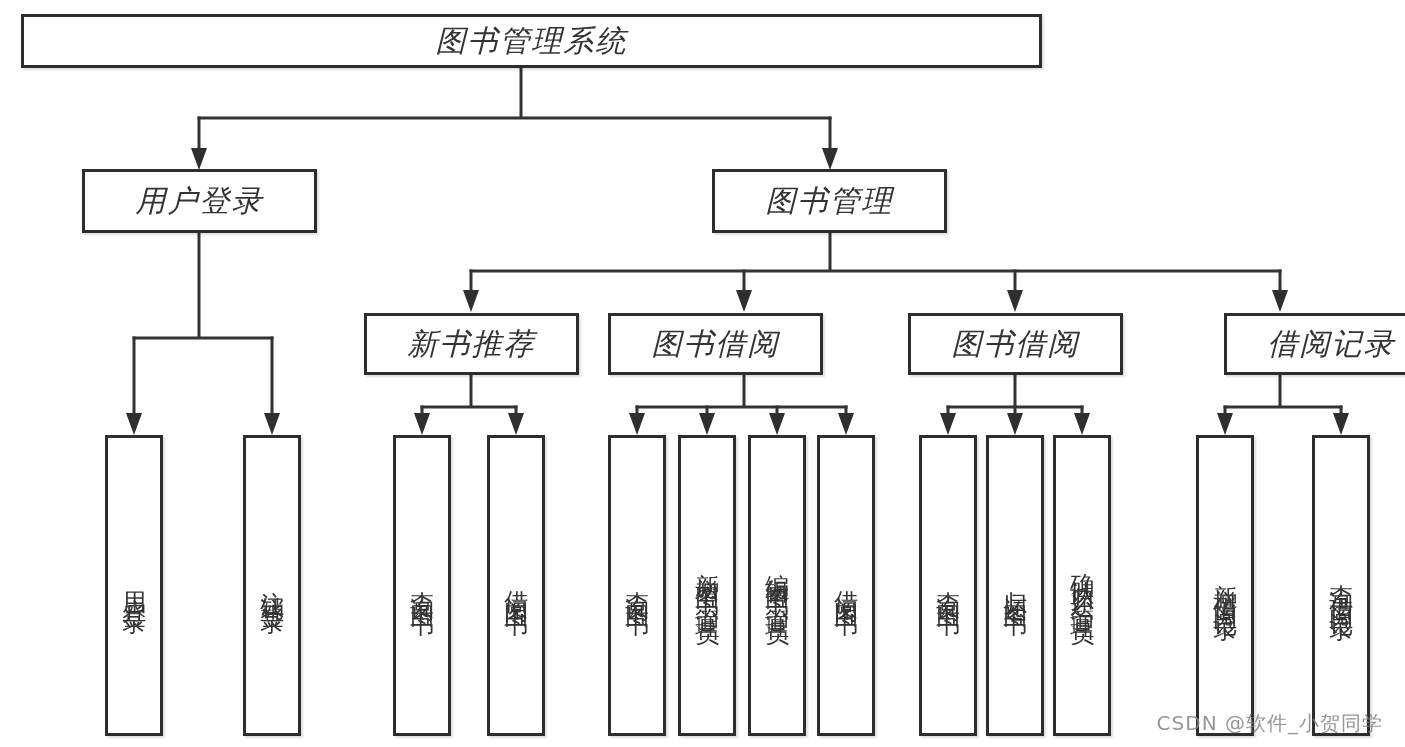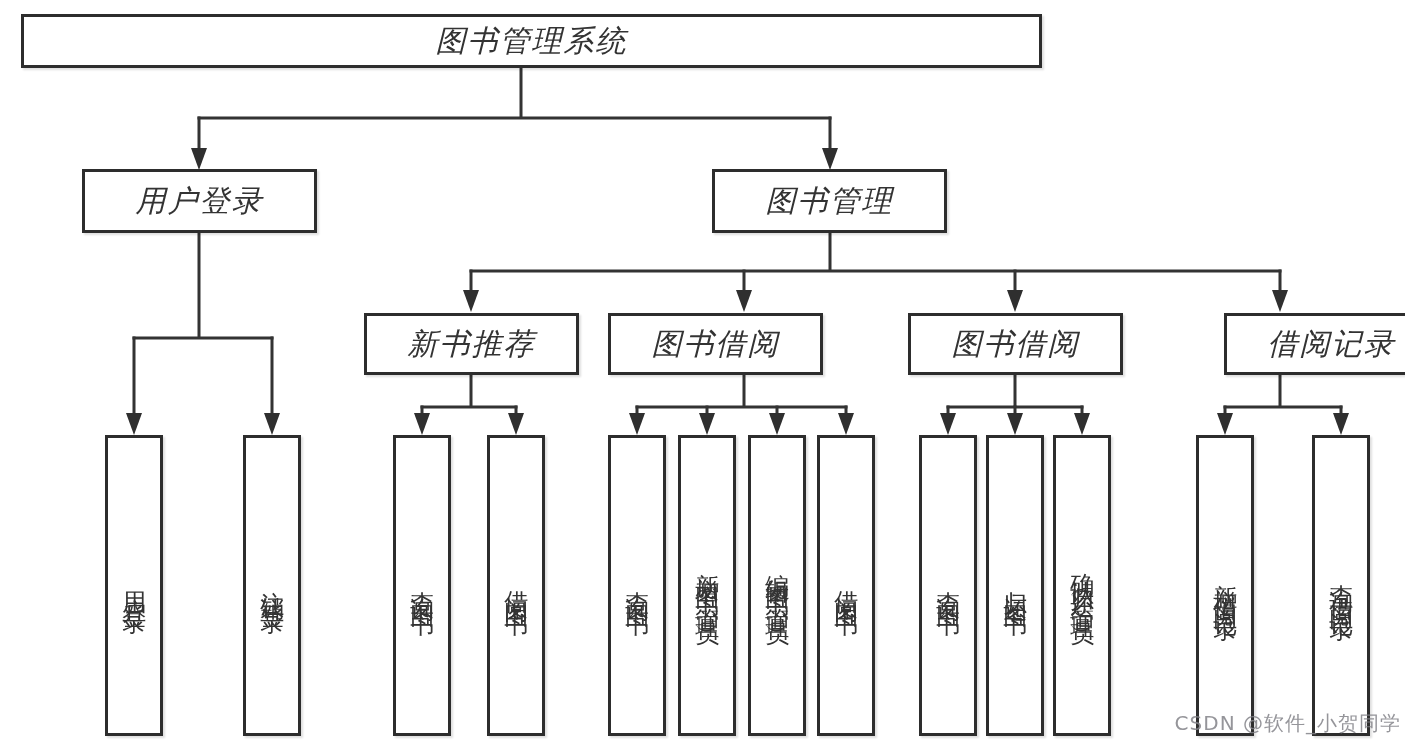--- a/index.html
+++ b/index.html
@@ -46,21 +46,21 @@
   .leaf  { top: 435px; width: 58px; height: 301px; }
   .vtext {
     writing-mode: vertical-rl;
     text-orientation: mixed;
     font-size: 24px;
     letter-spacing: 7px;
     line-height: 1.1;
   }
   .watermark {
     position: absolute;
-    right: 4px;
+    right: 22px;
     bottom: 10px;
     font-size: 20px;
     letter-spacing: 1px;
     color: rgba(130,130,136,0.85);
     white-space: nowrap;
   }
 </style>
 </head>
 <body>
 

